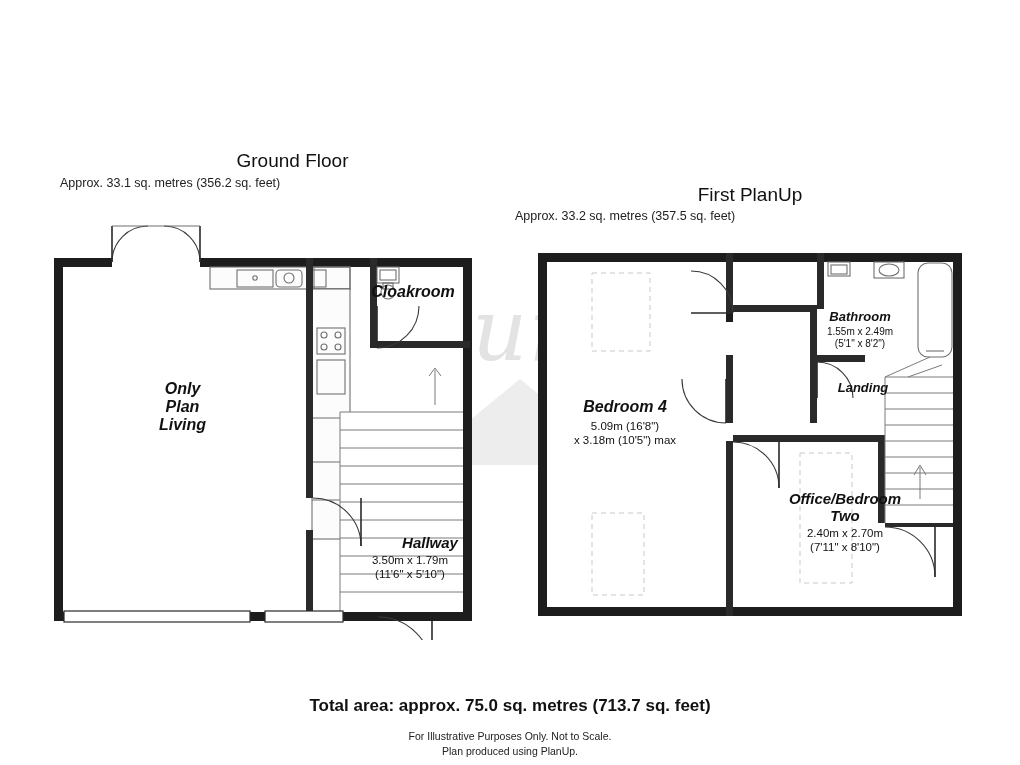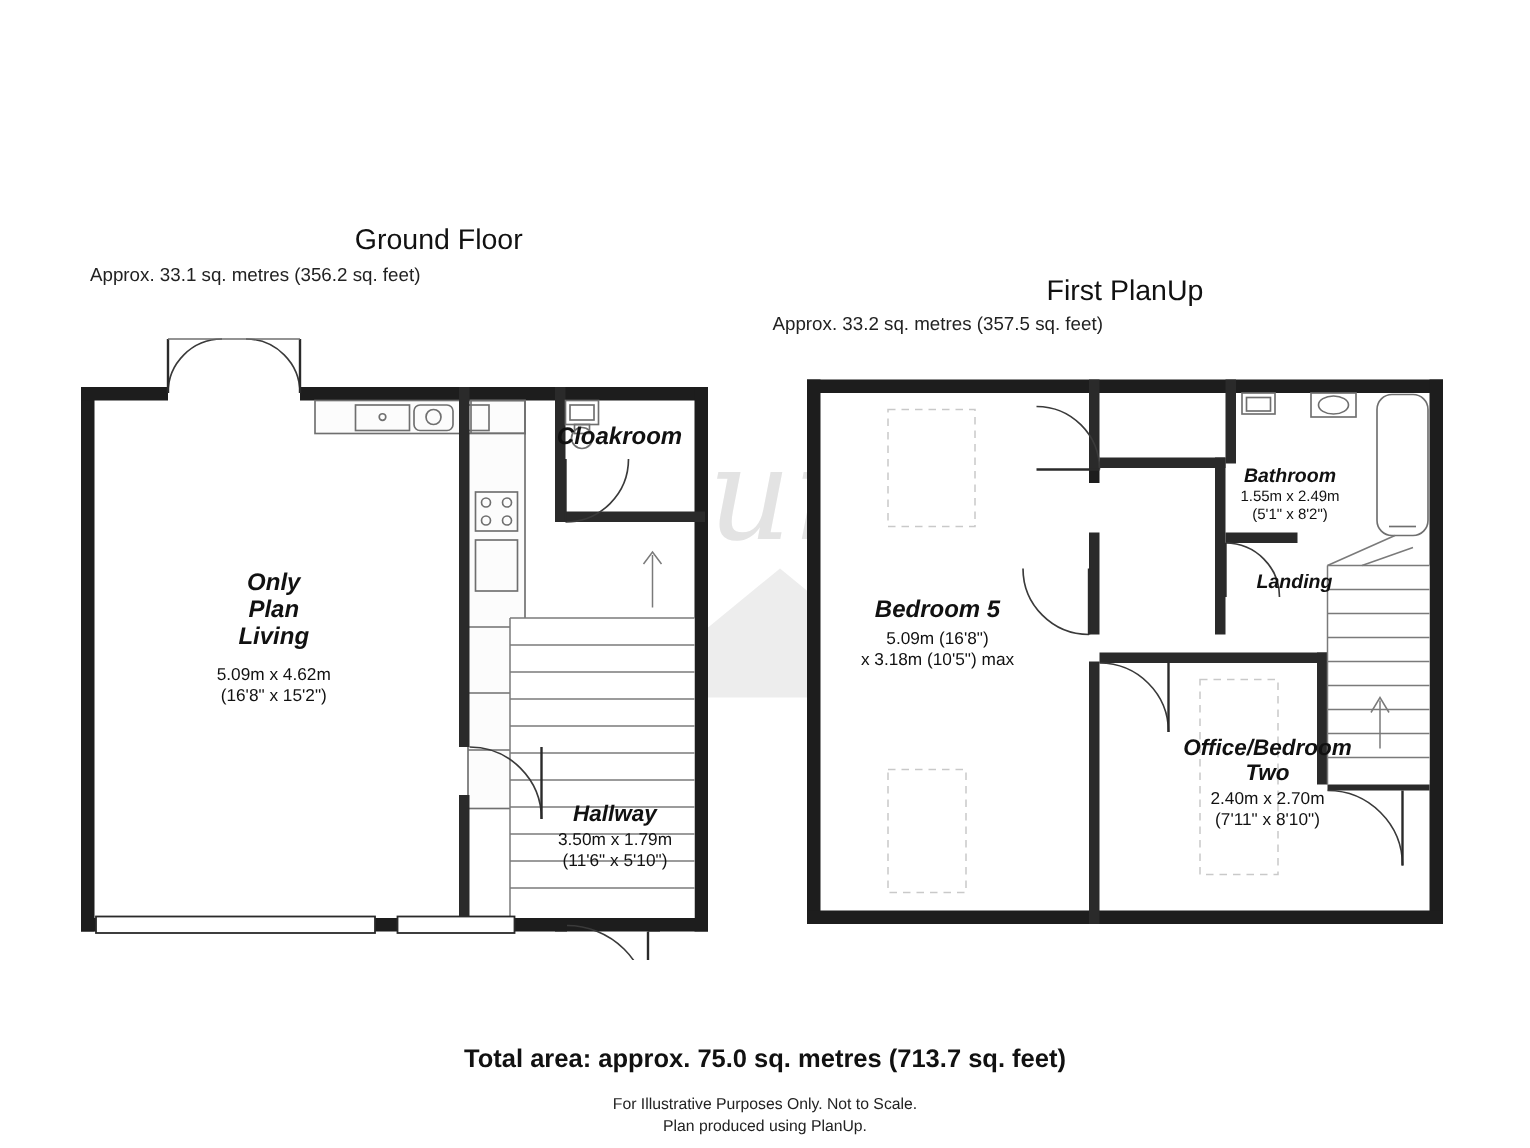--- a/index.html
+++ b/index.html
@@ -247,28 +247,24 @@
       <rect x="24" y="411" width="186" height="11" class="window"></rect>
       <rect x="225" y="411" width="78" height="11" class="window"></rect>
     </g>
   </svg>
 
   <div class="abs room-name big" style="left:100px; top:380px; width:165px;">
     <span>Only</span><br>
     <span>Plan</span><br>
     <span>Living</span>
   </div>
-  <div class="abs room-dims" style="left:95px; top:444px; width:175px;">
-    <span>5.09m x 4.62m</span><br>
-    <span>(16'8" x 15'2")</span>
-  </div>
 
   <div class="abs room-name big" style="left:338px; top:283px; width:150px;">Cloakroom</div>
 
-  <div class="abs room-name" style="left:345px; top:535px; width:130px;">Hallway</div>
+  <div class="abs room-name" style="left:365px; top:535px; width:130px;">Hallway</div>
   <div class="abs room-dims" style="left:340px; top:554px; width:140px;">
     <span>3.50m x 1.79m</span><br>
     <span>(11'6" x 5'10")</span>
   </div>
 
   <svg class="abs" style="left:530px; top:245px;" width="450" height="390" viewBox="0 0 450 390">
 
     <g>
       <rect x="8" y="8" width="424" height="362" class="floorfill"></rect>
     </g>
@@ -358,21 +354,21 @@
       <line x1="355" y1="132" x2="355" y2="278" class="stair"></line>
 
       <line x1="355" y1="132" x2="400" y2="112" class="stair"></line>
       <line x1="378" y1="132" x2="412" y2="120" class="stair"></line>
 
       <line x1="390" y1="222" x2="390" y2="254" class="stair"></line>
       <polyline points="384,230 390,220 396,230" class="stair"></polyline>
     </g>
   </svg>
 
-  <div class="abs room-name big" style="left:535px; top:398px; width:180px;">Bedroom 5</div>
+  <div class="abs room-name big" style="left:535px; top:398px; width:180px;">Bedroom 4</div>
   <div class="abs room-dims" style="left:530px; top:420px; width:190px;">
     <span>5.09m (16'8")</span><br>
     <span>x 3.18m (10'5") max</span>
   </div>
 
   <div class="abs room-name" style="left:800px; top:310px; width:120px; font-size:13px;">Bathroom</div>
   <div class="abs room-dims sm" style="left:798px; top:326px; width:124px;">
     <span>1.55m x 2.49m</span><br>
     <span>(5'1" x 8'2")</span>
   </div>

